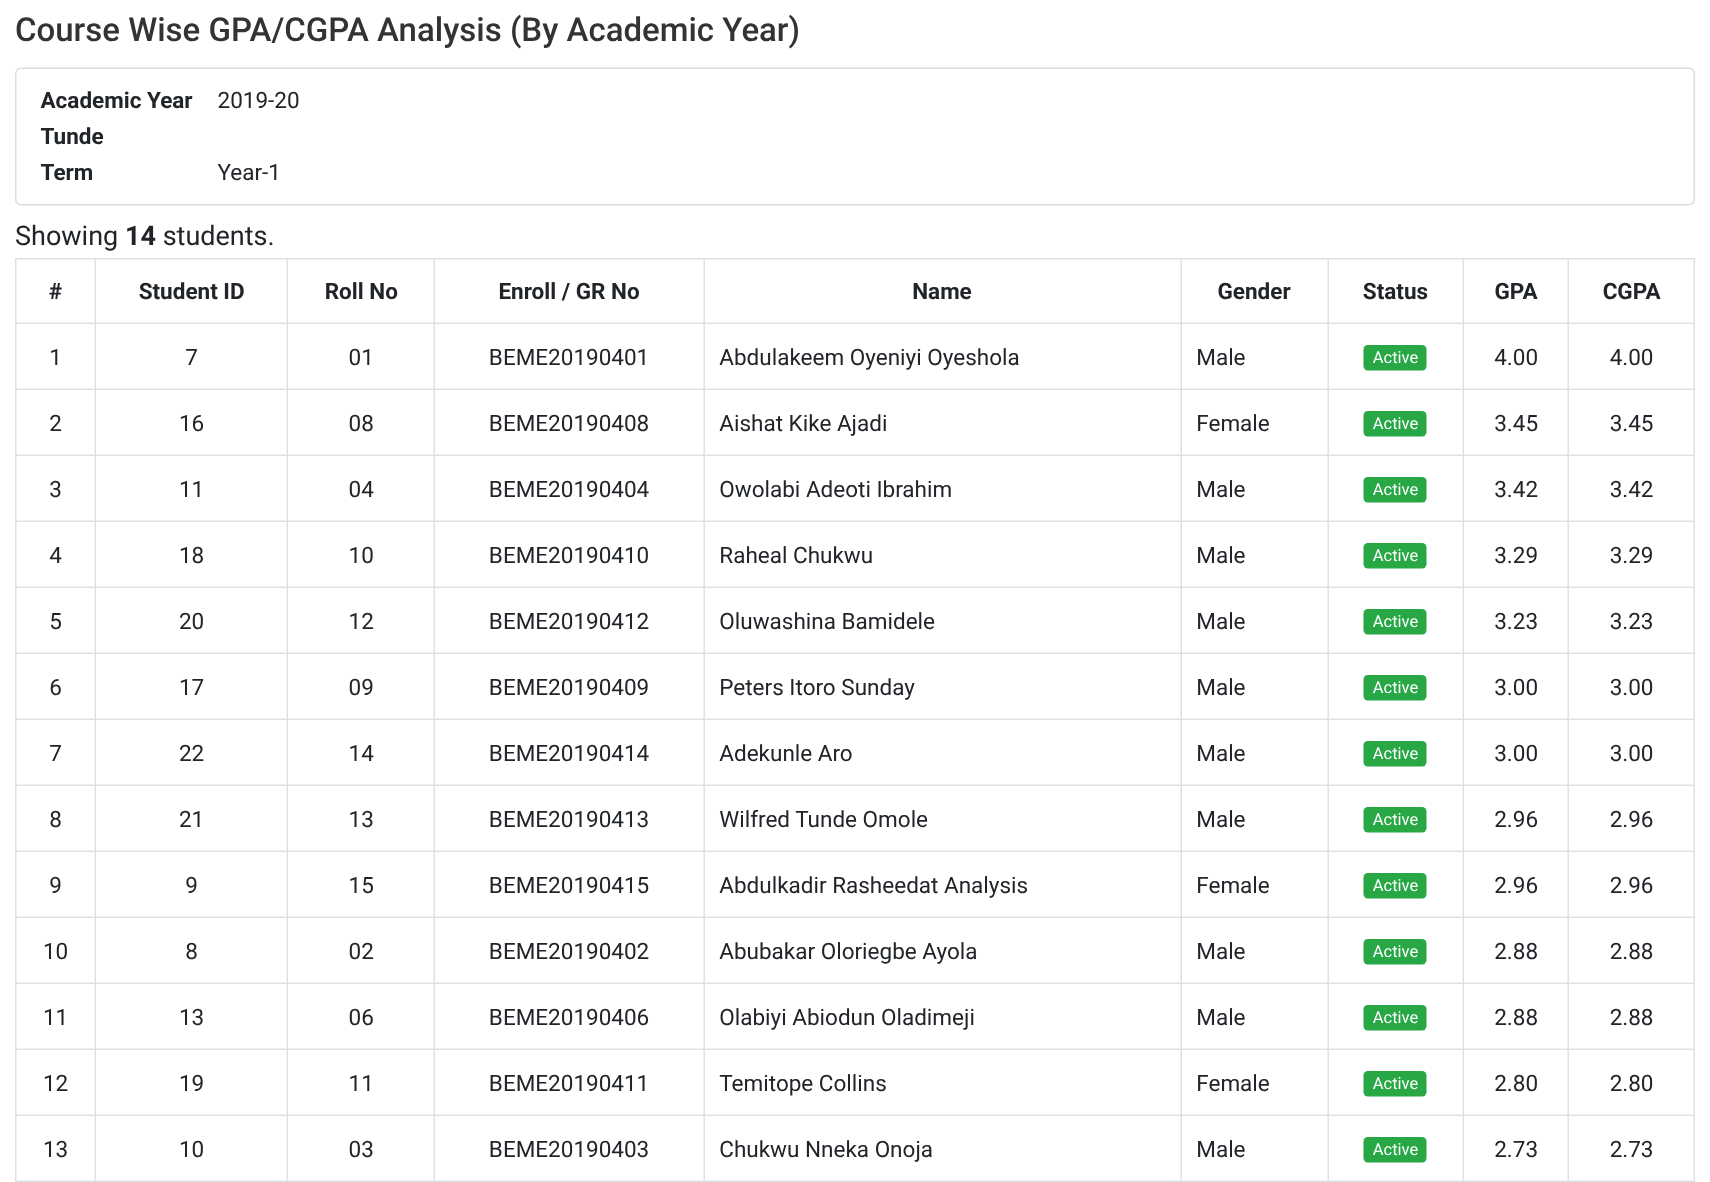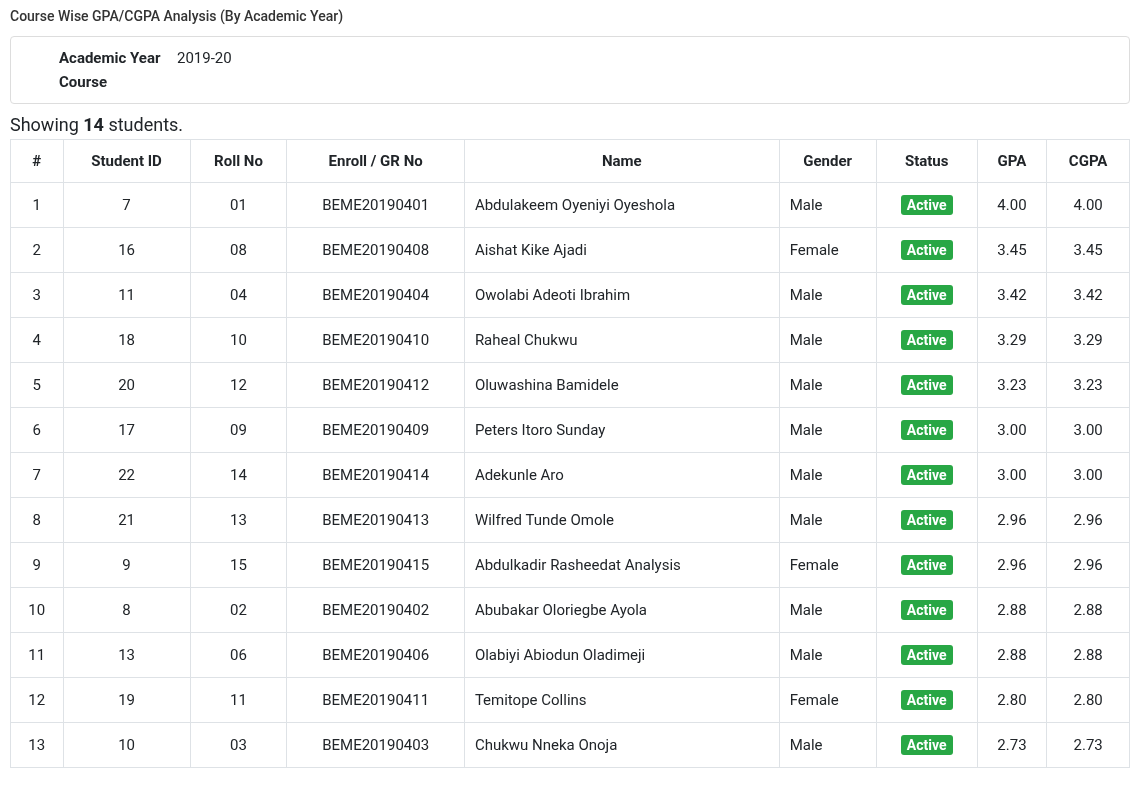--- a/index.html
+++ b/index.html
@@ -5,36 +5,35 @@
     * { margin: 0; padding: 0; box-sizing: border-box; }
     body {
       font-family: -apple-system, BlinkMacSystemFont, "Segoe UI", Roboto, "Helvetica Neue", Arial, sans-serif;
       font-size: 15px;
       color: #212529;
       background: #fff;
       padding: 8px;
       width: 1140px;
     }
     h3.page-title {
-      font-size: 14px;
+      font-size: 22px;
       font-weight: 500;
       color: #333;
       margin-bottom: 12px;
       padding-left: 2px;
     }
     .info-panel {
       border: 1px solid #ddd;
       border-radius: 4px;
       padding: 12px 16px;
       margin: 0 2px 10px 2px;
     }
     .info-row {
       display: flex;
       margin-bottom: 6px;
-      margin-left: 32px;
     }
     .info-row:last-child { margin-bottom: 0; }
     .info-label {
       font-weight: 700;
       width: 118px;
       flex-shrink: 0;
     }
     .info-value {
       font-weight: 400;
     }
@@ -59,39 +58,43 @@
       text-align: center;
       font-weight: 700;
       background: #fff;
     }
     td.center { text-align: center; }
     td.left { text-align: left; }
     .badge-active {
       display: inline-block;
       background: #28a745;
       color: #fff;
-      font-size: 14px;
-      font-weight: 700;
+      font-size: 11px;
+      font-weight: 400;
       padding: 3px 6px;
       border-radius: 3px;
       line-height: 1;
     }
   </style>
 </head>
 <body>
 
 <h3 class="page-title">Course Wise GPA/CGPA Analysis (By Academic Year)</h3>
 
 <div class="info-panel">
   <div class="info-row">
     <div class="info-label">Academic Year</div>
     <div class="info-value">2019-20</div>
   </div>
   <div class="info-row">
-    <div class="info-label">Course</div>
+    <div class="info-label">Tunde</div>
+  </div>
+  <div class="info-row">
+    <div class="info-label">Term</div>
+    <div class="info-value">Year-1</div>
   </div>
 </div>
 
 <div class="count-line">
   <span>Showing </span><strong>14</strong><span> students.</span>
 </div>
 
 <table>
   <thead>
     <tr>

